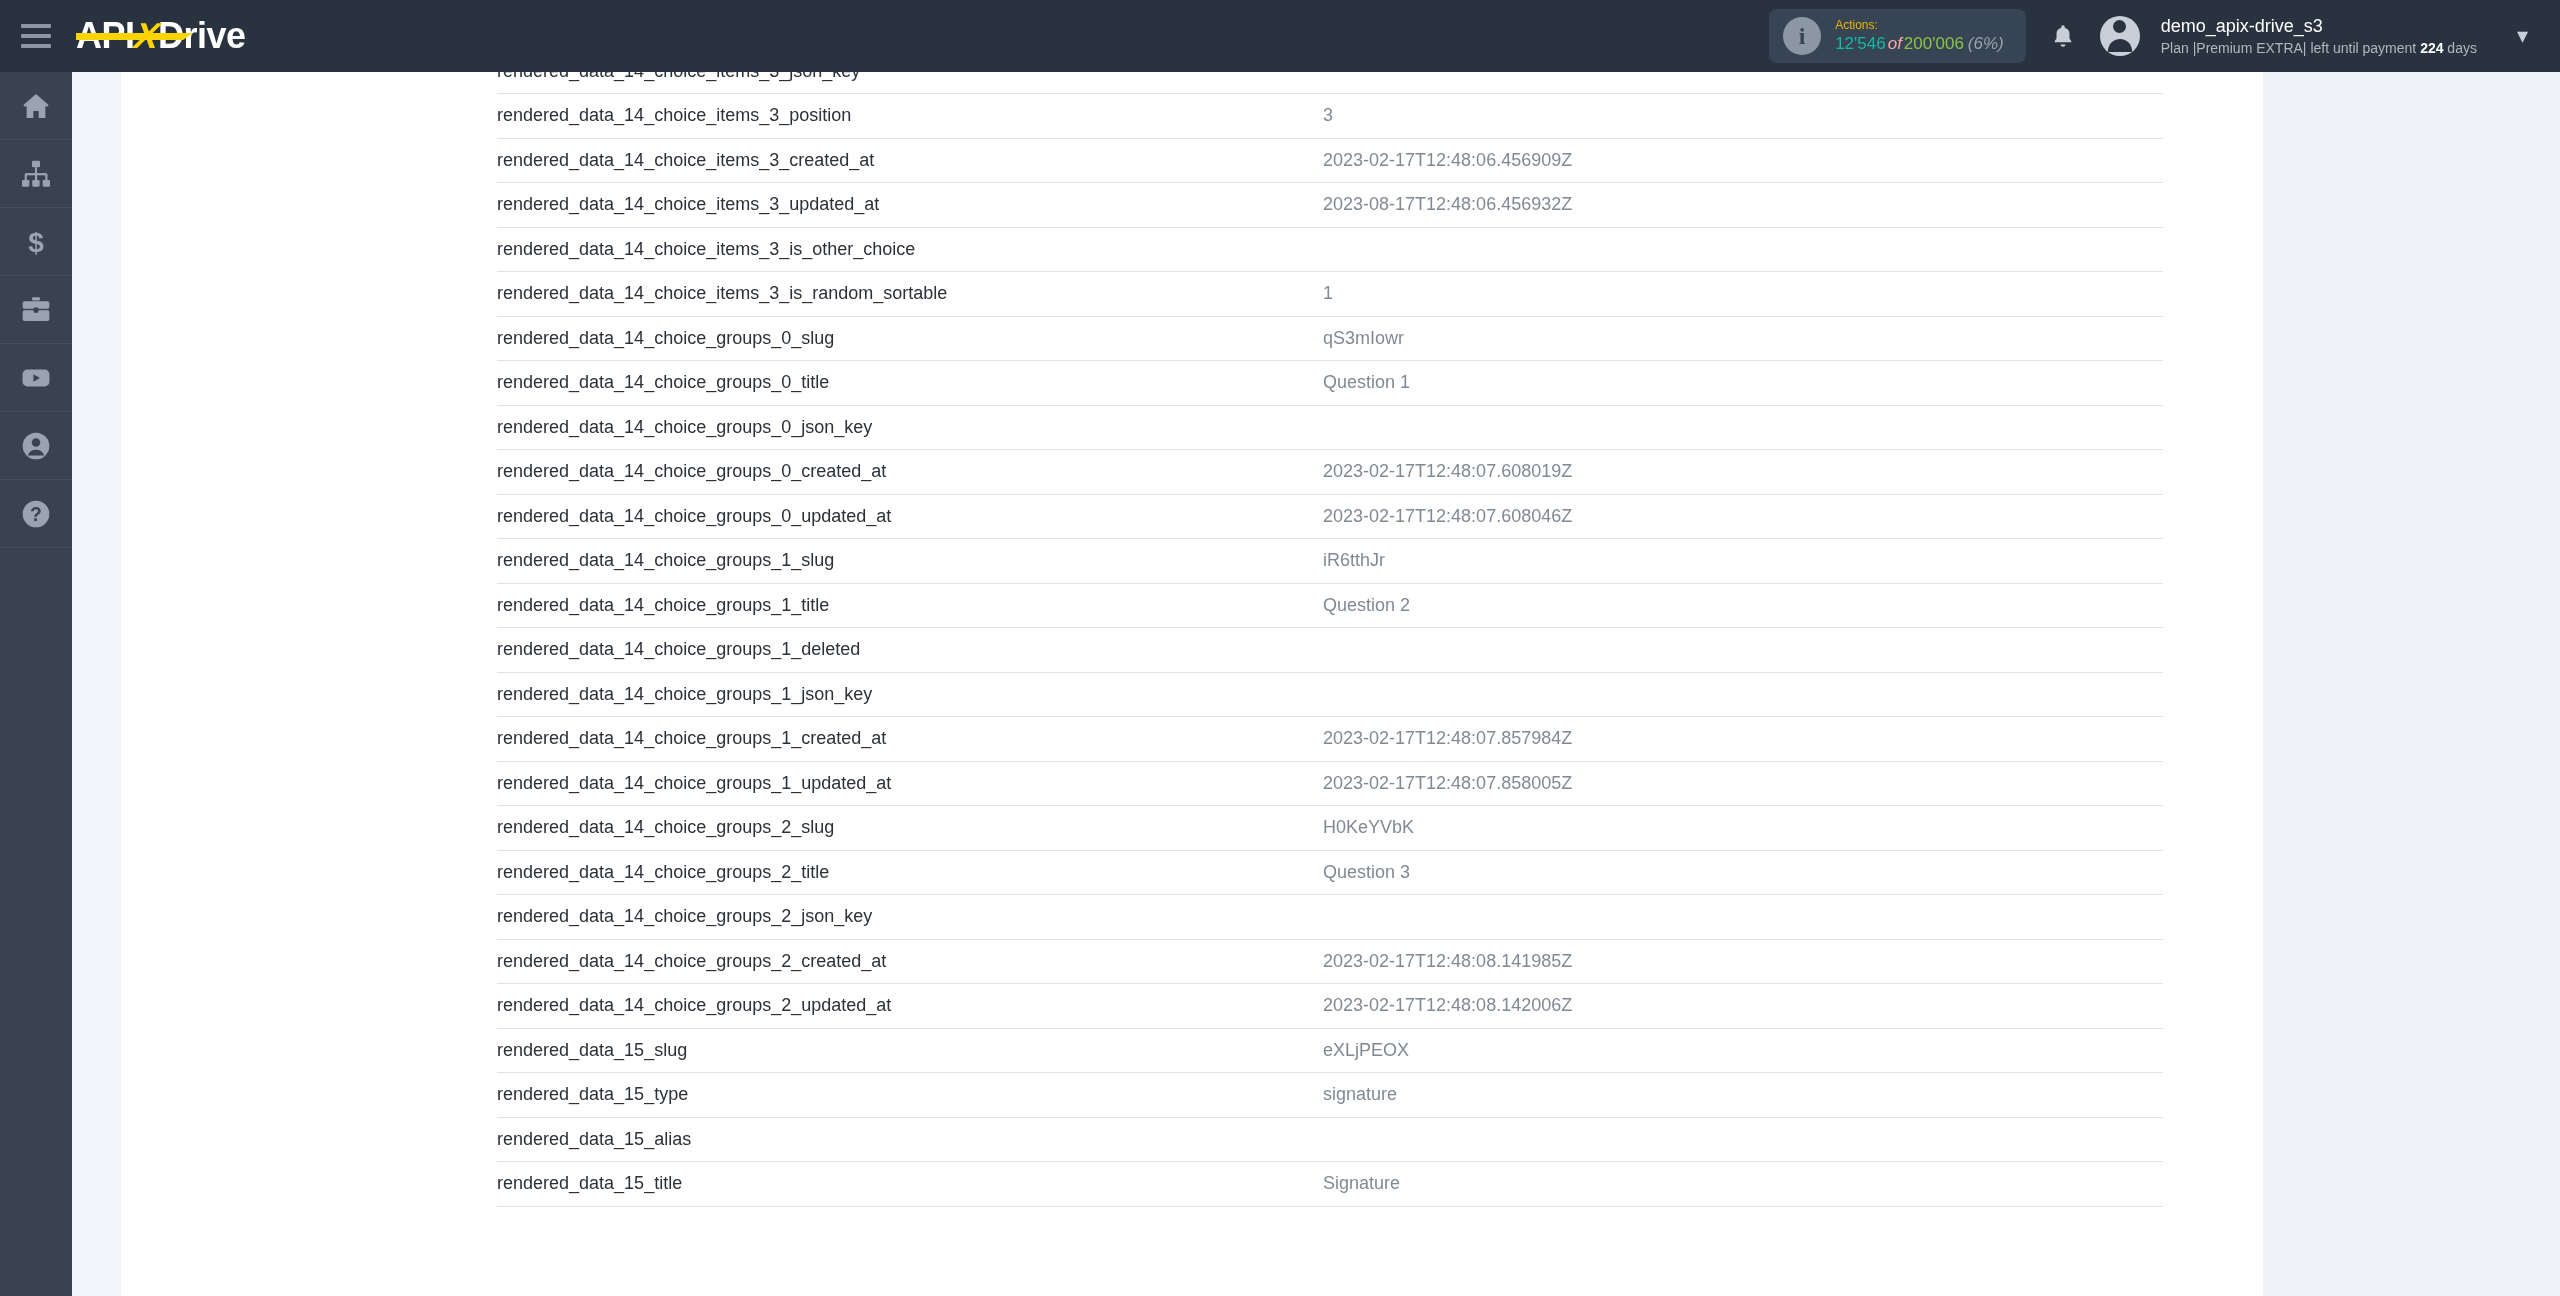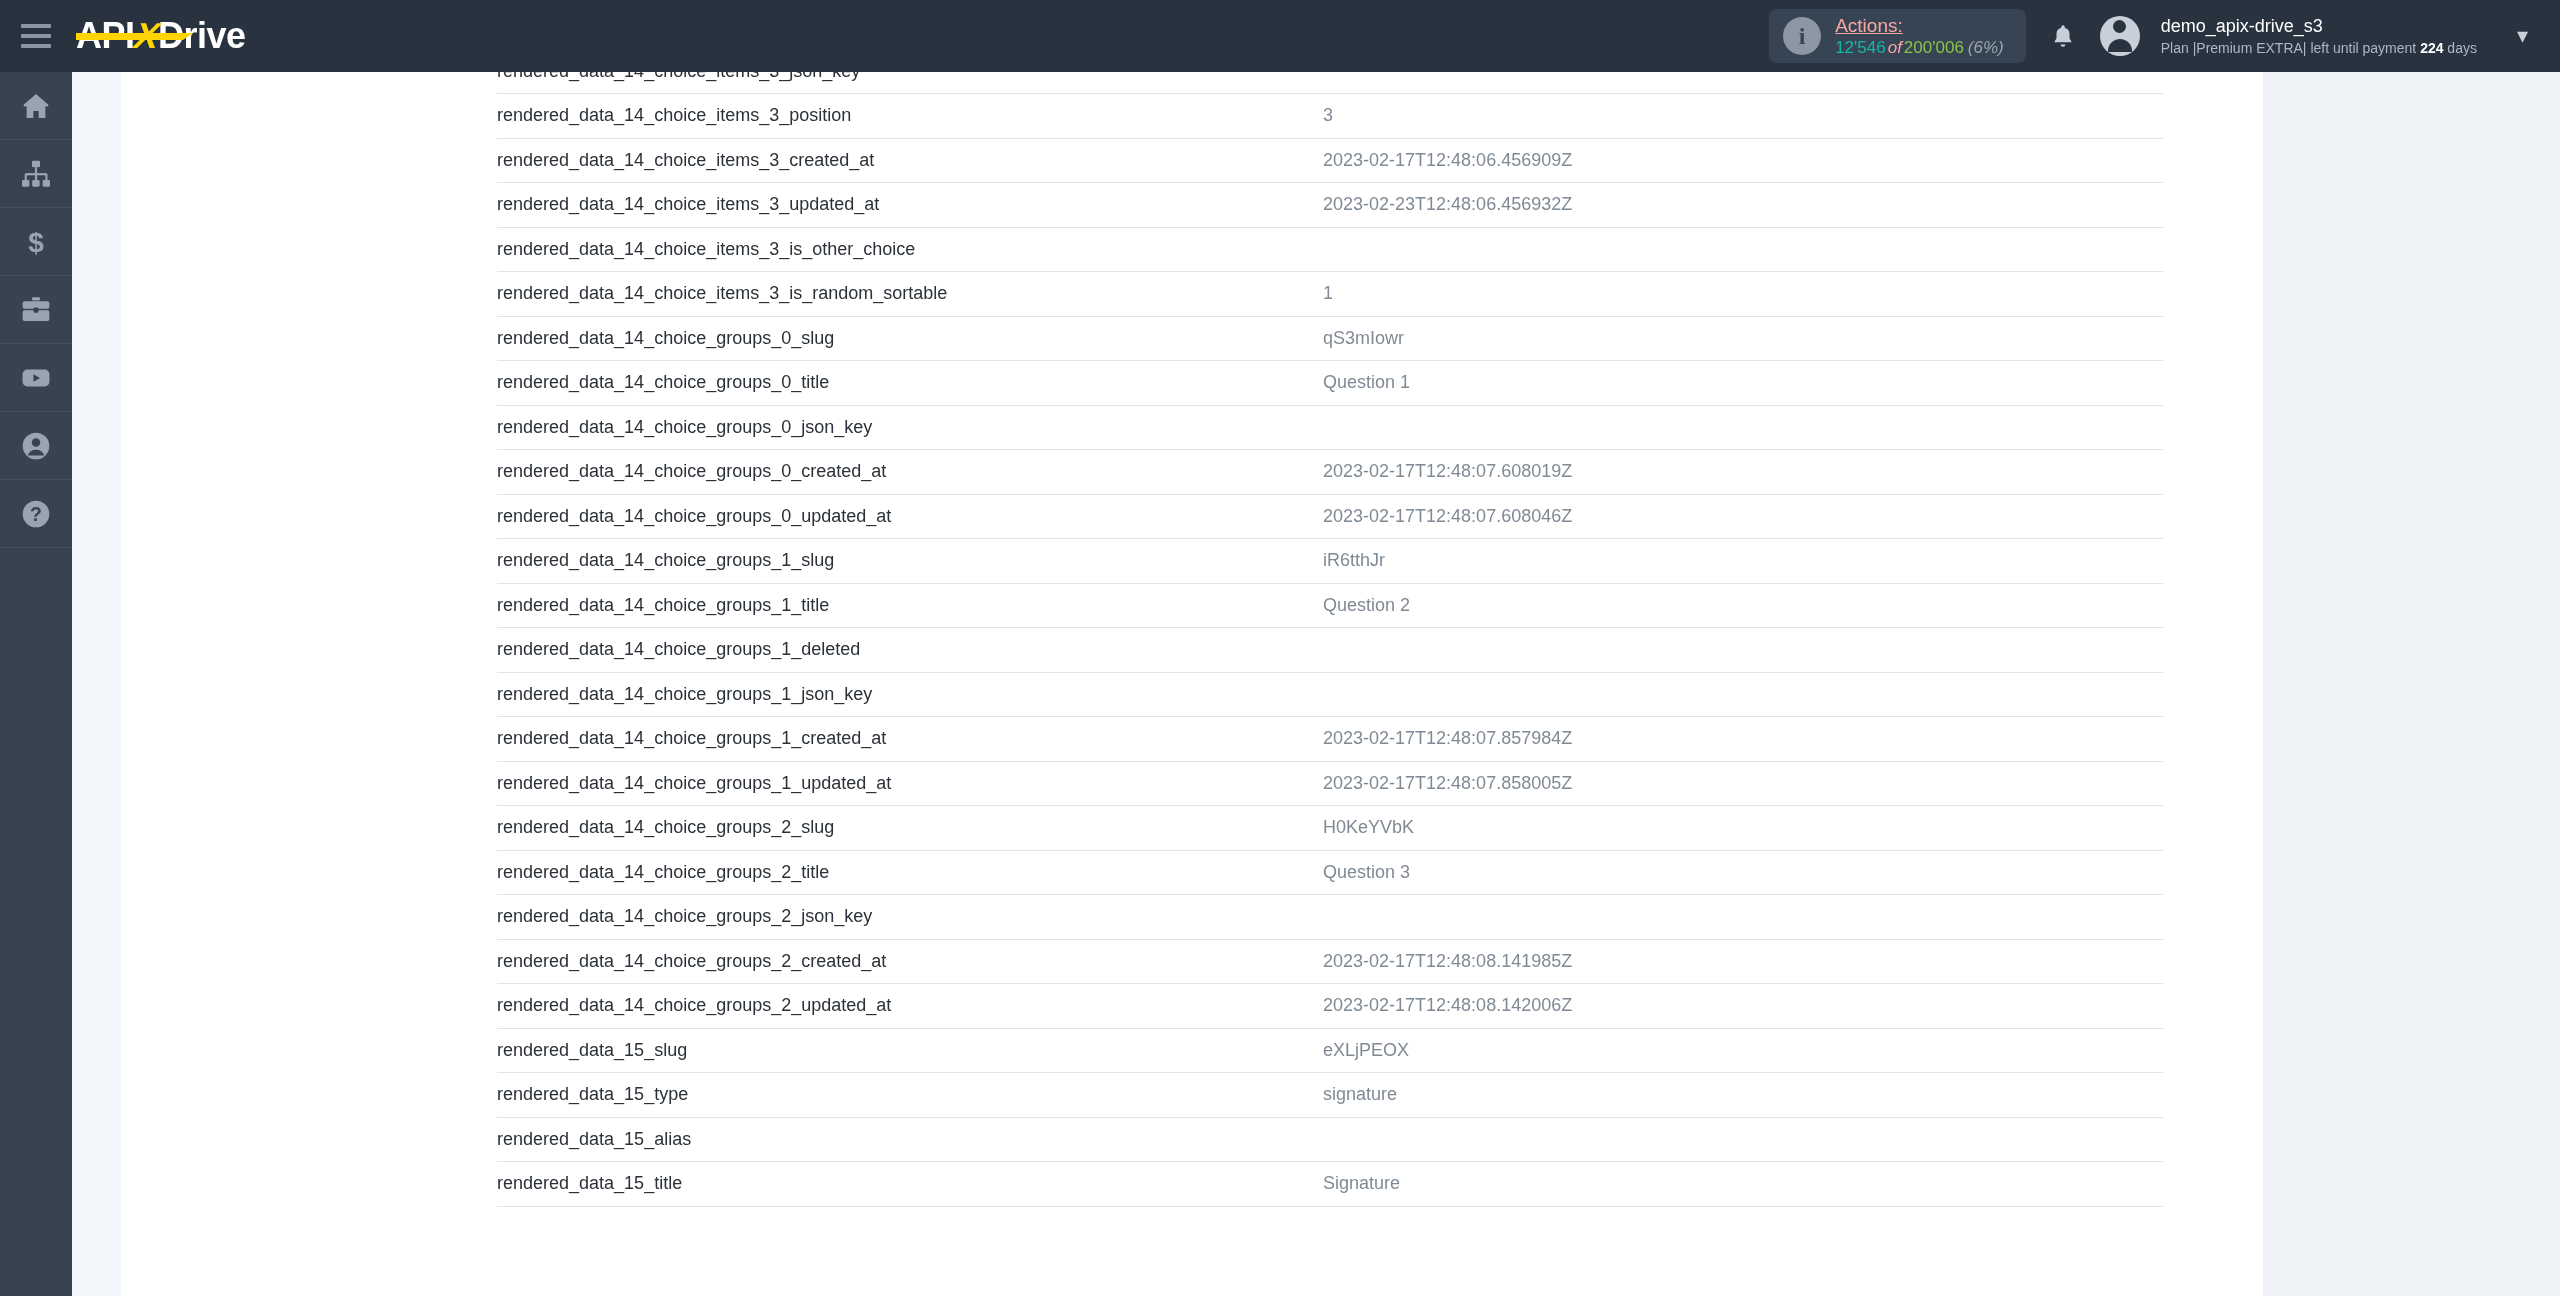--- a/index.html
+++ b/index.html
@@ -112,24 +112,23 @@
     font-weight: 700;
     font-family: "Liberation Serif", serif;
     flex: 0 0 auto;
   }
   .actions-text {
     margin-left: 14px;
     line-height: 1.25;
     white-space: nowrap;
   }
   .actions-label {
-    font-size: 19px;
-    color: #fca5a5;
+    font-size: 12px;
+    color: #eab308;
     display: block;
-    text-decoration: underline;
   }
   .actions-values { font-size: 17px; display: block; }
   .av-used  { color: #14b8a6; }
   .av-of    { color: #fca5a5; font-style: italic; padding: 0 2px; }
   .av-total { color: #8bc34a; }
   .av-pct   { color: #9aa4b0; font-style: italic; padding-left: 4px; }
 
   .bell-btn {
     width: 74px; height: 72px;
     display: flex; align-items: center; justify-content: center;
@@ -384,21 +383,21 @@
           <tr>
             <td class="k">rendered_data_14_choice_items_3_position</td>
             <td class="v">3</td>
           </tr>
           <tr>
             <td class="k">rendered_data_14_choice_items_3_created_at</td>
             <td class="v">2023-02-17T12:48:06.456909Z</td>
           </tr>
           <tr>
             <td class="k">rendered_data_14_choice_items_3_updated_at</td>
-            <td class="v">2023-02-23T12:48:06.456932Z</td>
+            <td class="v">2023-08-17T12:48:06.456932Z</td>
           </tr>
           <tr>
             <td class="k">rendered_data_14_choice_items_3_is_other_choice</td>
             <td class="v"></td>
           </tr>
           <tr>
             <td class="k">rendered_data_14_choice_items_3_is_random_sortable</td>
             <td class="v">1</td>
           </tr>
           <tr>

